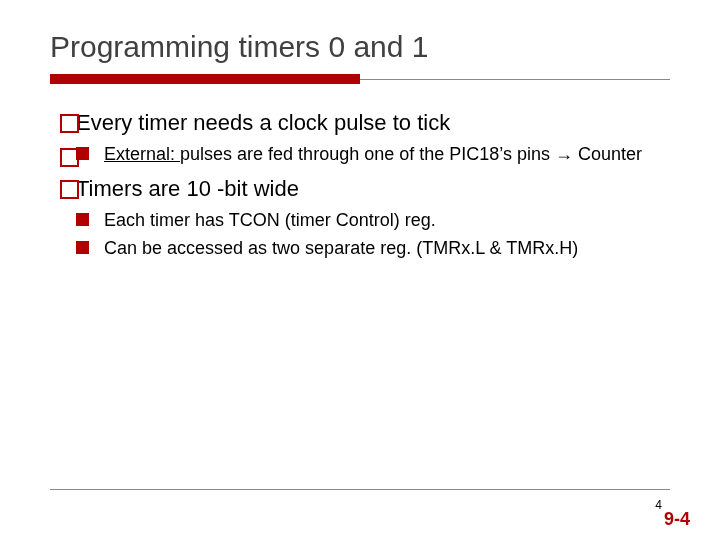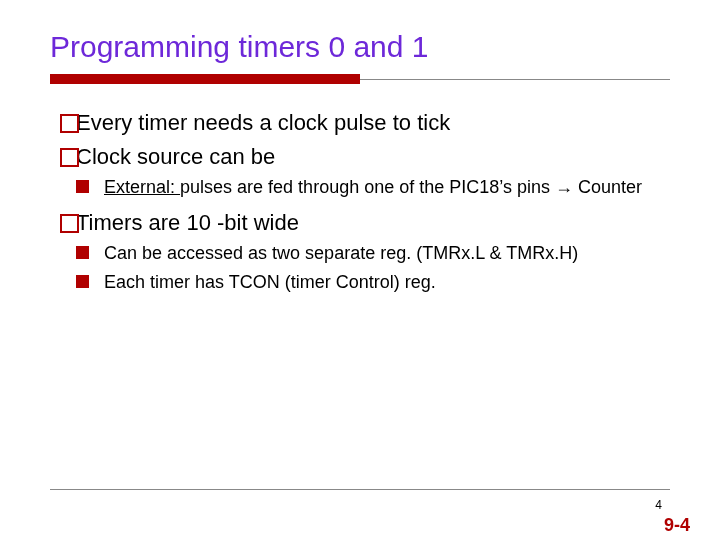--- a/index.html
+++ b/index.html
@@ -5,21 +5,21 @@
   * { margin: 0; padding: 0; box-sizing: border-box; }
   html, body { width: 720px; height: 540px; background: #fff; font-family: Arial, Helvetica, sans-serif; }
   .slide {
     width: 720px;
     height: 540px;
     padding: 30px 50px 20px 50px;
     position: relative;
   }
   .title {
     font-size: 30px;
-    color: #6d28d9;
+    color: #404040;
     margin-bottom: 10px;
   }
   .rule-row {
     display: flex;
     align-items: center;
     margin-bottom: 25px;
   }
   .rule-thick {
     height: 10px;
     background: #b00000;
@@ -83,21 +83,21 @@
   .page-small {
     position: absolute;
     right: 58px;
     bottom: 28px;
     font-size: 12px;
     color: #000;
   }
   .page-large {
     position: absolute;
     right: 30px;
-    bottom: 4px;
+    bottom: 10px;
     font-size: 18px;
     color: #b00000;
     font-weight: bold;
   }
 </style>
 </head>
 <body>
 
 <div class="slide">
 
@@ -105,32 +105,31 @@
 
   <div class="rule-row">
     <div class="rule-thick"></div>
     <div class="rule-thin"></div>
   </div>
 
   <div class="content">
     <ul class="lvl1">
       <li><span>Every timer needs a clock pulse to tick</span></li>
       <li>
-        <span>Clock source can be</span>
         <ul class="lvl2">
           <li>
             <span class="u">External: </span><span>pulses are fed through one of the PIC18’s pins → Counter</span>
           </li>
         </ul>
       </li>
       <li>
         <span>Timers are 10 -bit wide</span>
         <ul class="lvl2">
+          <li><span>Each timer has TCON (timer Control) reg.</span></li>
           <li><span>Can be accessed as two separate reg. (TMRx.L &amp; TMRx.H)</span></li>
-          <li><span>Each timer has TCON (timer Control) reg.</span></li>
         </ul>
       </li>
     </ul>
   </div>
 
   <div class="footer-line"></div>
   <div class="page-small">4</div>
   <div class="page-large">9-4</div>
 
 </div>

